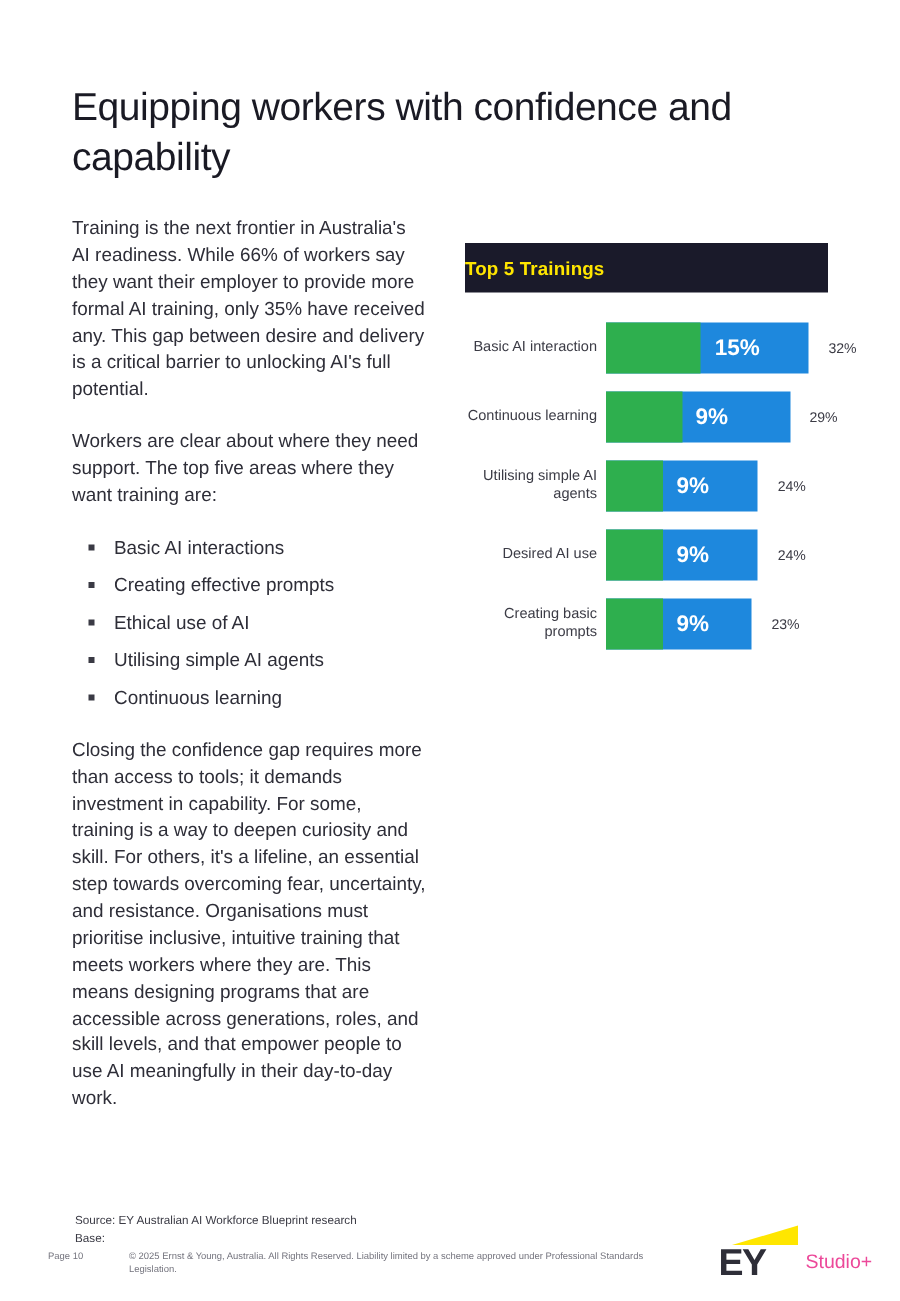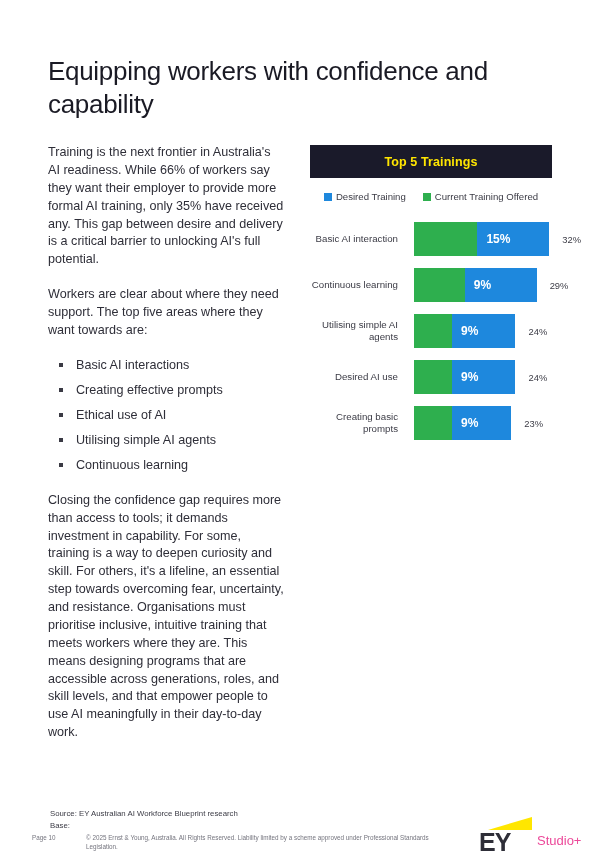--- a/index.html
+++ b/index.html
@@ -71,21 +71,22 @@
     position: absolute;
     left: 310px;
     top: 145px;
     width: 242px;
   }
   .chart-header {
     background: #1a1a2a;
     height: 33px;
     display: flex;
     align-items: center;
-    justify-content: center;
+    justify-content: flex-start;
+    margin-top: 17px;
   }
   .chart-title {
     color: #ffe600;
     font-size: 12.5px;
     font-weight: bold;
     letter-spacing: 0.1px;
   }
 
   .legend {
     display: flex;
@@ -112,21 +113,20 @@
 
   
   .bars {
     margin-top: 14px;
     position: relative;
   }
   .bar-row {
     display: flex;
     align-items: center;
     height: 46px;
-    gap: 10px;
   }
   .bar-cat {
     width: 94px;
     flex: 0 0 94px;
     text-align: right;
     padding-right: 6px;
     font-size: 9.7px;
     line-height: 1.25;
     color: #3b3b45;
     box-sizing: border-box;
@@ -147,21 +147,21 @@
     position: absolute;
     left: 0;
     top: 0;
     height: 34px;
     background: #2eaf4e;
   }
   .bar-inner-label {
     position: absolute;
     top: 50%;
     transform: translateY(-50%);
-    font-size: 12px;
+    font-size: 15px;
     font-weight: bold;
     color: #ffffff;
   }
   .bar-outer-label {
     position: absolute;
     top: 50%;
     transform: translateY(-50%);
     font-size: 9.4px;
     color: #3b3b45;
   }
@@ -251,47 +251,37 @@
     line-height: 1;
   }
 </style>
 </head>
 <body>
 
 <h1 class="page-title">Equipping workers with confidence and capability</h1>
 
 <div class="text-col">
   <p class="para">Training is the next frontier in Australia's AI readiness. While 66% of workers say they want their employer to provide more formal AI training, only 35% have received any. This gap between desire and delivery is a critical barrier to unlocking AI's full potential.</p>
-  <p class="para">Workers are clear about where they need support. The top five areas where they want towards are:</p>
+  <p class="para">Workers are clear about where they need support. The top five areas where they want training are:</p>
   <ul class="bullets">
     <li>Basic AI interactions</li>
     <li>Creating effective prompts</li>
     <li>Ethical use of AI</li>
     <li>Utilising simple AI agents</li>
     <li>Continuous learning</li>
   </ul>
   <p class="para">Closing the confidence gap requires more than access to tools; it demands investment in capability. For some, training is a way to deepen curiosity and skill. For others, it's a lifeline, an essential step towards overcoming fear, uncertainty, and resistance. Organisations must prioritise inclusive, intuitive training that meets workers where they are. This means designing programs that are accessible across generations, roles, and skill levels, and that empower people to use AI meaningfully in their day-to-day work.</p>
 </div>
 
 <div class="chart-panel">
 
   <div class="chart-header">
     <span class="chart-title">Top 5 Trainings</span>
   </div>
 
-  <div class="legend">
-    <div class="legend-item">
-      <span class="legend-swatch sw-blue"></span>
-      <span>Desired Training</span>
-    </div>
-    <div class="legend-item">
-      <span class="legend-swatch sw-green"></span>
-      <span>Current Training Offered</span>
-    </div>
-  </div>
 
   <div class="bars" id="chart-bars">
       <div class="bar-row">
         <div class="bar-cat">Basic AI interaction</div>
         <div class="bar-track">
           <div class="bar-blue" style="width: 135.314px; background: rgb(30, 136, 221);"></div>
           <div class="bar-green" style="width: 63.4286px; background: rgb(46, 175, 78);"></div>
           <span class="bar-inner-label" style="left: 72.4286px;">15%</span>
           <span class="bar-outer-label" style="left: 148.314px;">32%</span>
         </div>

